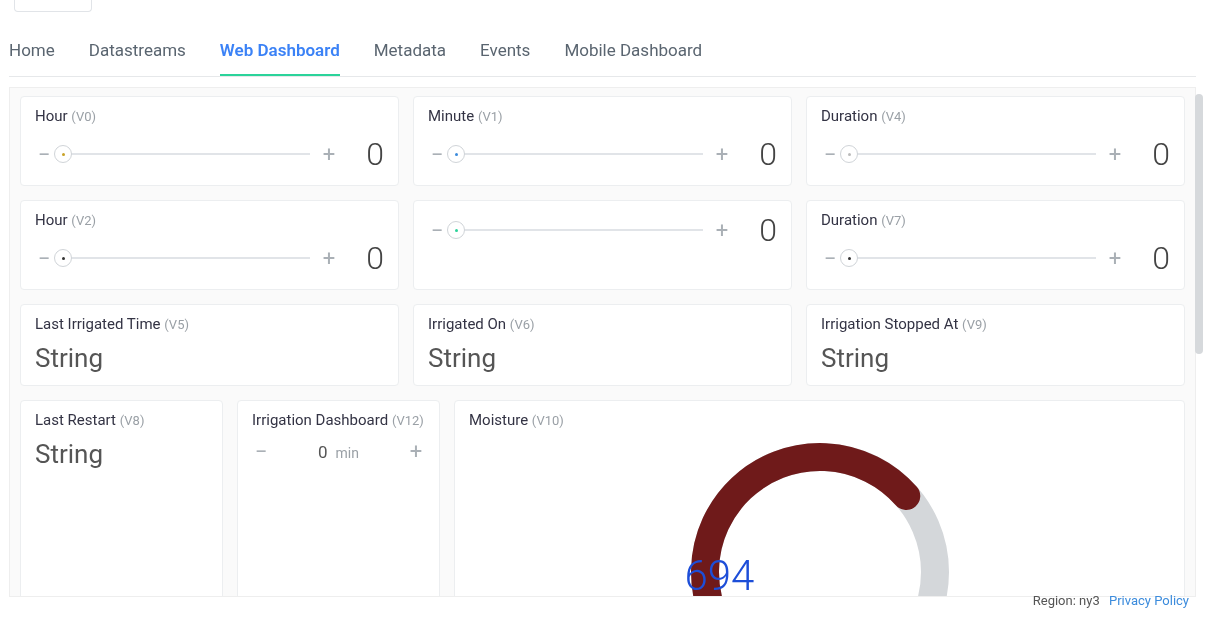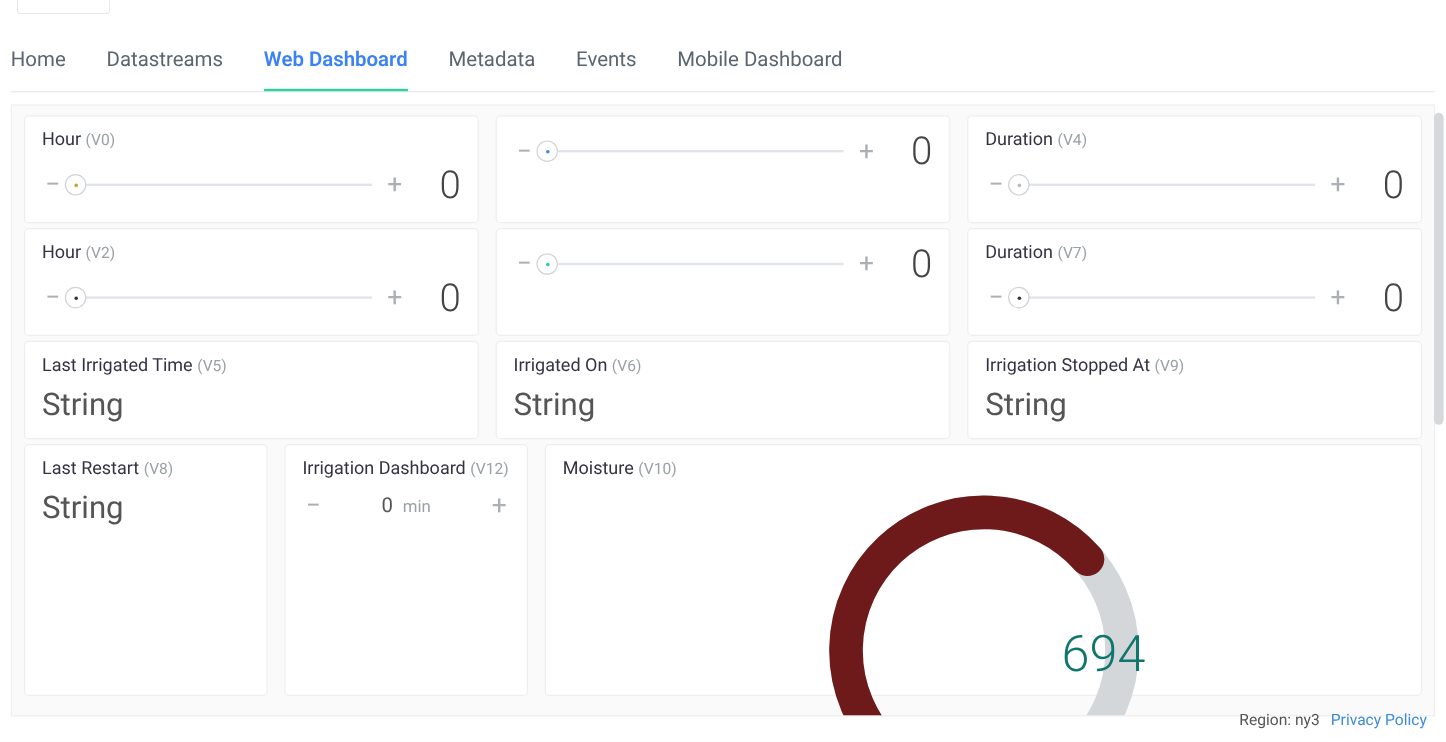--- a/index.html
+++ b/index.html
@@ -38,21 +38,21 @@
     background: #fafafa;
     border: 1px solid #eee;
     margin-top: 10px;
     padding: 8px 10px;
     height: 510px;
     overflow: hidden;
   }
   .row {
     display: flex;
     gap: 14px;
-    margin-bottom: 4px;
+    margin-bottom: 14px;
   }
   .card {
     background: #fff;
     border: 1px solid #eceef0;
     border-radius: 4px;
     padding: 10px 14px 12px 14px;
     flex: 1 1 0;
   }
   .card-title {
     font-size: 15px;
@@ -141,24 +141,24 @@
     top: 36px;
     transform: translateX(-50%);
     width: 270px;
     height: 270px;
   }
   .gauge-value {
     position: absolute;
     top: 114px;
     left: 0;
     width: 100%;
-    text-align: right;
+    text-align: left;
     font-size: 42px;
     font-weight: 300;
-    color: #0f766e;
+    color: #1d4ed8;
   }
   .stepper-row {
     display: flex;
     align-items: center;
     justify-content: space-between;
     margin-top: 6px;
   }
   .stepper-val {
     font-size: 17px;
     color: #555;
@@ -226,20 +226,24 @@
       <div class="track">
         <div class="thumb">
           <div class="dot" style="background:#c9a227"></div>
         </div>
       </div>
       <span class="pm">+</span>
       <span class="val">0</span>
     </div>
         </div>
         <div class="card">
+    <div class="card-title">
+      <span>Minute</span>
+      <span class="pin">(V1)</span>
+    </div>
     <div class="slider-row">
       <span class="pm">−</span>
       <div class="track">
         <div class="thumb">
           <div class="dot" style="background:#3b8bdc"></div>
         </div>
       </div>
       <span class="pm">+</span>
       <span class="val">0</span>
     </div>

